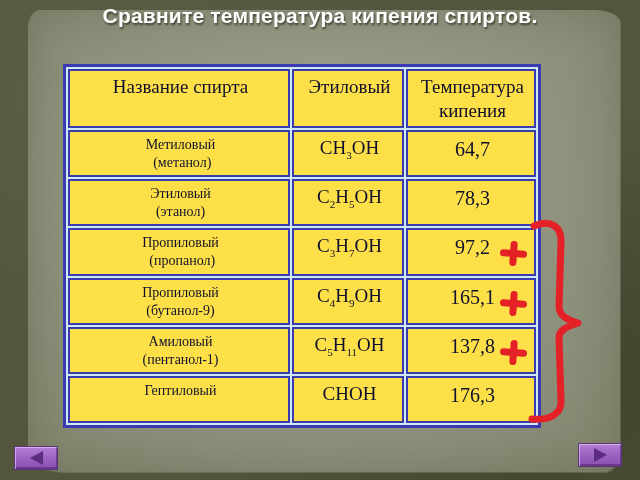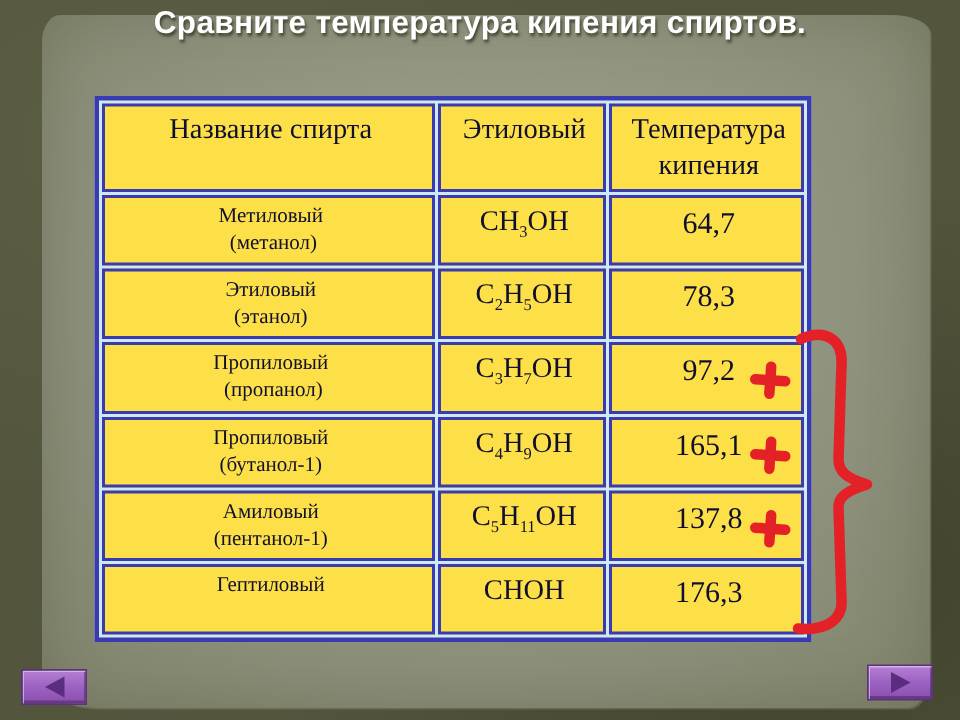--- a/index.html
+++ b/index.html
@@ -104,21 +104,21 @@
       </td>
       <td class="formula-cell">C<sub>3</sub>H<sub>7</sub>OH</td>
       <td class="temp-cell">
         <span>97,2</span>
         <span class="plus-mark" style="color: rgb(227, 33, 38);"></span>
       </td>
     </tr>
     <tr>
       <td>
         <div>Пропиловый</div>
-        <div>(бутанол-1)</div>
+        <div>(бутанол-9)</div>
       </td>
       <td class="formula-cell">C<sub>4</sub>H<sub>9</sub>OH</td>
       <td class="temp-cell">
         <span>165,1</span>
         <span class="plus-mark" style="color: rgb(227, 33, 38);"></span>
       </td>
     </tr>
     <tr>
       <td>
         <div>Амиловый</div>

